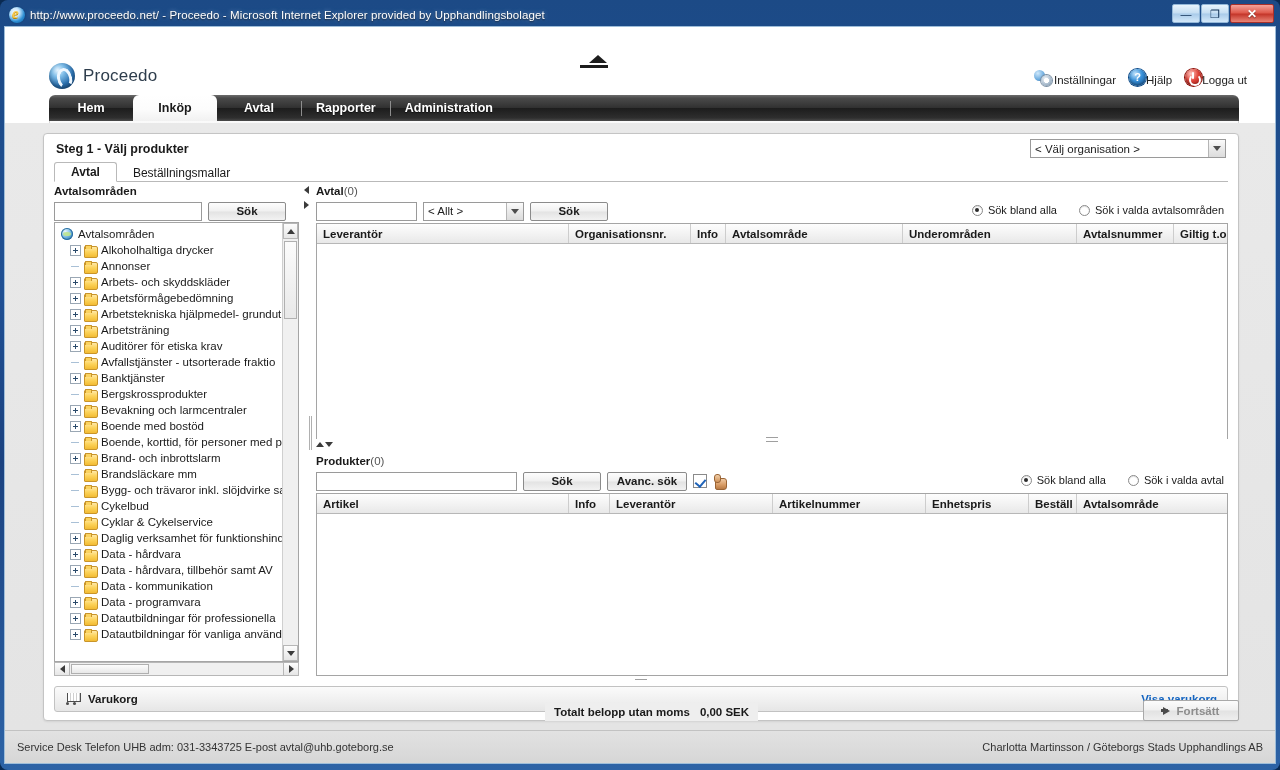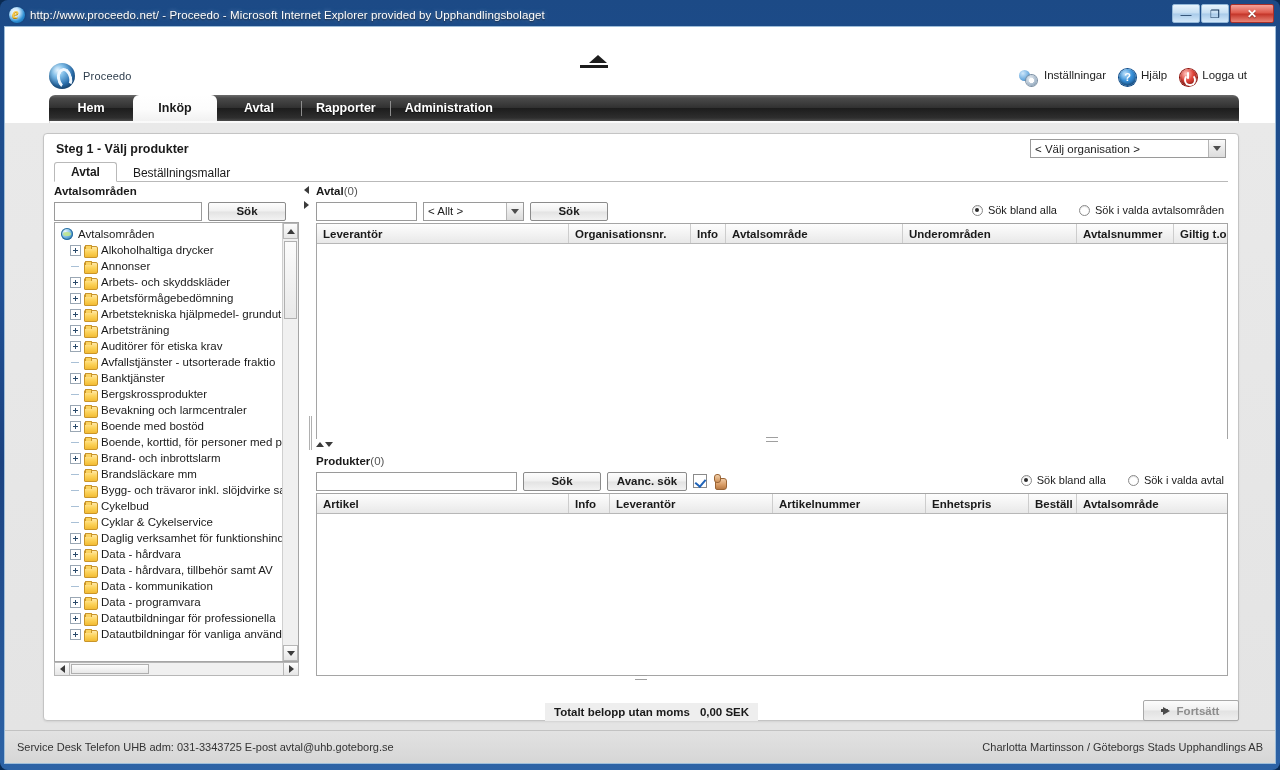--- a/index.html
+++ b/index.html
@@ -110,28 +110,28 @@
   #brand-orb::after {
     content:"";
     position:absolute; left:8px; top:5px;
     width:9px; height:14px;
     border: 3px solid #eef7ff;
     border-radius: 50% 50% 45% 45%;
     border-bottom-color: transparent;
     transform: rotate(-14deg);
   }
   #brand-name {
-    font-size: 11px; color:#2e3d4c; letter-spacing:.2px;
+    font-size: 17px; color:#2e3d4c; letter-spacing:.2px;
   }
   #top-actions {
     position:absolute; right:28px; top:42px;
     display:flex; align-items:center; gap:13px;
     font-size:11.5px; color:#222;
   }
-  .topact { display:flex; align-items:flex-start; gap:5px; cursor:default; }
+  .topact { display:flex; align-items:flex-end; cursor:default; }
   .ic-settings {
     width:20px;height:17px;position:relative;
   }
   .ic-settings::before{
     content:""; position:absolute; left:0; top:1px;
     width:11px;height:11px;border-radius:50%;
     background:radial-gradient(circle at 35% 30%,#cfe8fb,#6aaade 60%,#2f6ea8);
   }
   .ic-settings::after{
     content:""; position:absolute; left:7px; top:6px;
@@ -897,20 +897,25 @@
                     <div class="gh" style="flex:1">Avtalsområde</div>
                   </div>
                   <div class="grid-body" style="height:114px"></div>
                 </div>
               </div>
             </div>
           </div>
 
           <div class="dbl-grip" style="position:absolute;left:50%;bottom:40px;"></div>
 
+          <div id="cartbar">
+            <span class="cart-ic"></span>
+            <span id="cart-label">Varukorg</span>
+            <span id="visa-varukorg">Visa varukorg</span>
+          </div>
         </div>
 
         <div id="total-row">
           <div id="total-chip">
             <span>Totalt belopp utan moms</span>
             <span>0,00 SEK</span>
           </div>
           <div id="fortsatt">
             <span class="arrow-rt-gray"></span>
             <span>Fortsätt</span>

